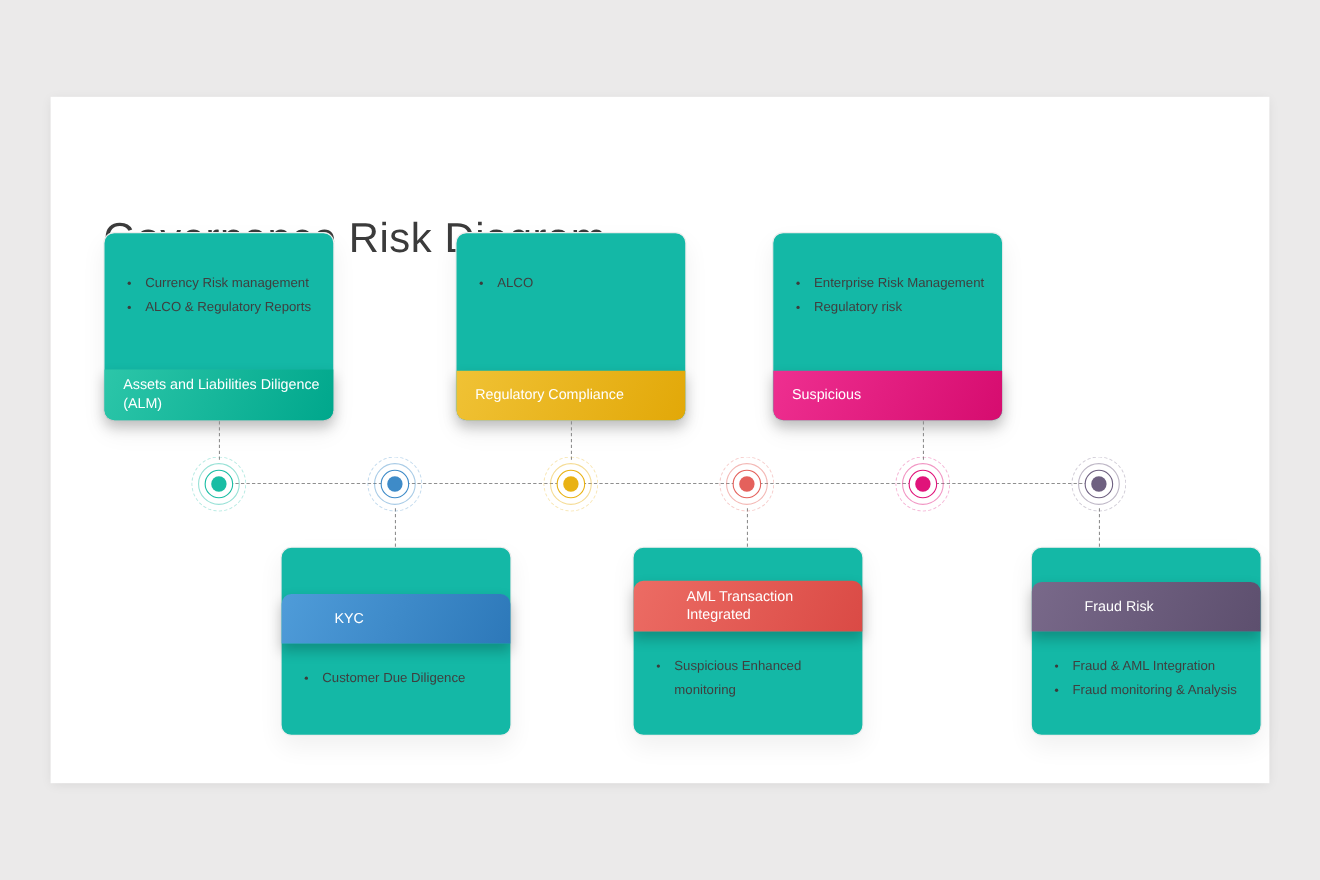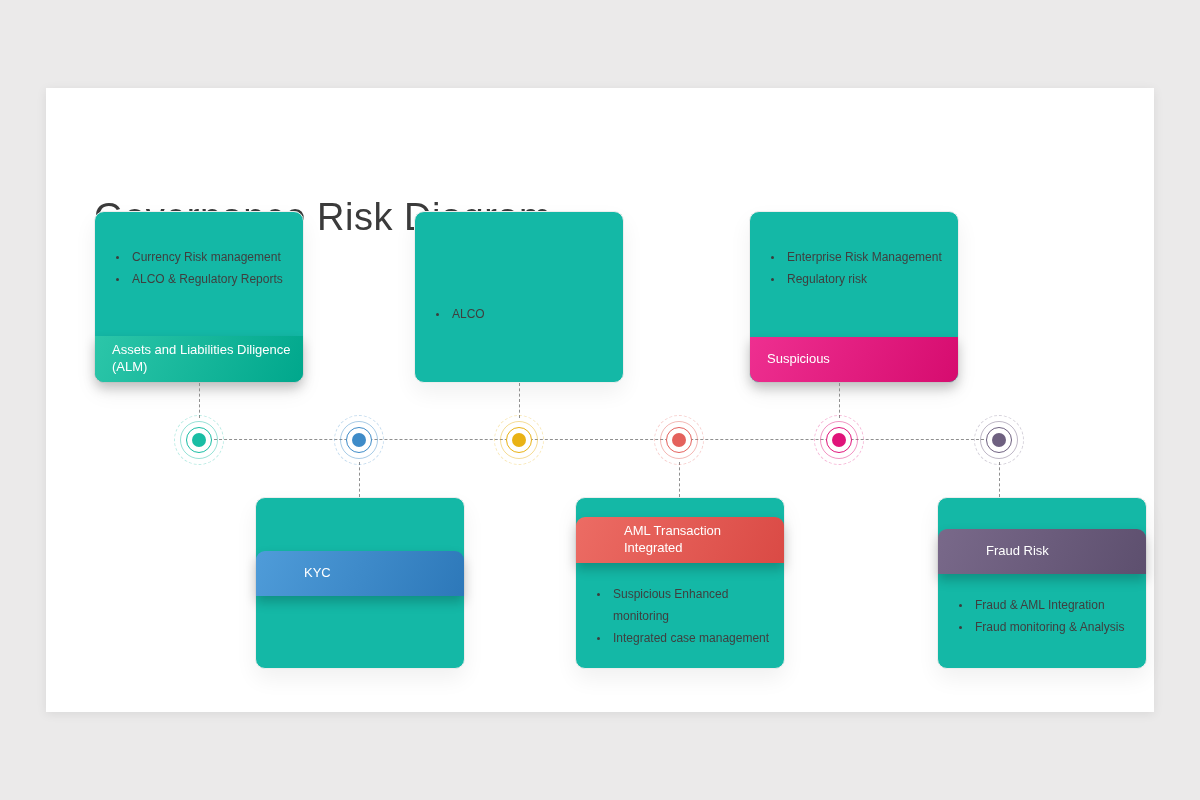--- a/index.html
+++ b/index.html
@@ -106,58 +106,61 @@
     </div>
   </section>
 
   <section class="card top" style="left:368px">
     <ul class="bullets">
       <li class="bullet">
         <span class="b-dot"></span>
         <span class="b-text">ALCO</span>
       </li>
     </ul>
-  </section>
-
-  <section class="card top" style="left:703px">
+    <div class="bar" style="--c1: #f0c235; --c2: #e2a808;">
+      <span>Regulatory Compliance</span>
+    </div>
+  </section>
+
+  <section class="card top" style="left:656px">
     <ul class="bullets">
       <li class="bullet">
         <span class="b-dot"></span>
         <span class="b-text">Enterprise Risk Management</span>
       </li>
       <li class="bullet">
         <span class="b-dot"></span>
         <span class="b-text">Regulatory risk</span>
       </li>
     </ul>
     <div class="bar" style="--c1: #ee2f90; --c2: #d60c6f;">
       <span>Suspicious</span>
     </div>
   </section>
 
   <section class="card bottom" style="left:209px">
     <div class="bar" style="--c1: #4f9cd9; --c2: #2d78b9;">
       <span>KYC</span>
     </div>
     <ul class="bullets">
+      <li class="bullet">
+        <span class="b-dot"></span>
+        <span class="b-text">Customer Due Diligence</span>
+      </li>
     </ul>
   </section>
 
   <section class="card bottom" style="left:529px">
     <div class="bar" style="--c1: #ec6c64; --c2: #da4a45;">
       <span>AML Transaction Integrated</span>
     </div>
     <ul class="bullets">
       <li class="bullet">
         <span class="b-dot"></span>
         <span class="b-text">Suspicious Enhanced monitoring</span>
-      </li>
-      <li class="bullet">
-        <span class="b-dot"></span>
-        <span class="b-text">Integrated case management</span>
       </li>
     </ul>
   </section>
 
   <section class="card bottom" style="left:891px">
     <div class="bar" style="--c1: #79698a; --c2: #5d4f6e;">
       <span>Fraud Risk</span>
     </div>
     <ul class="bullets">
       <li class="bullet">

